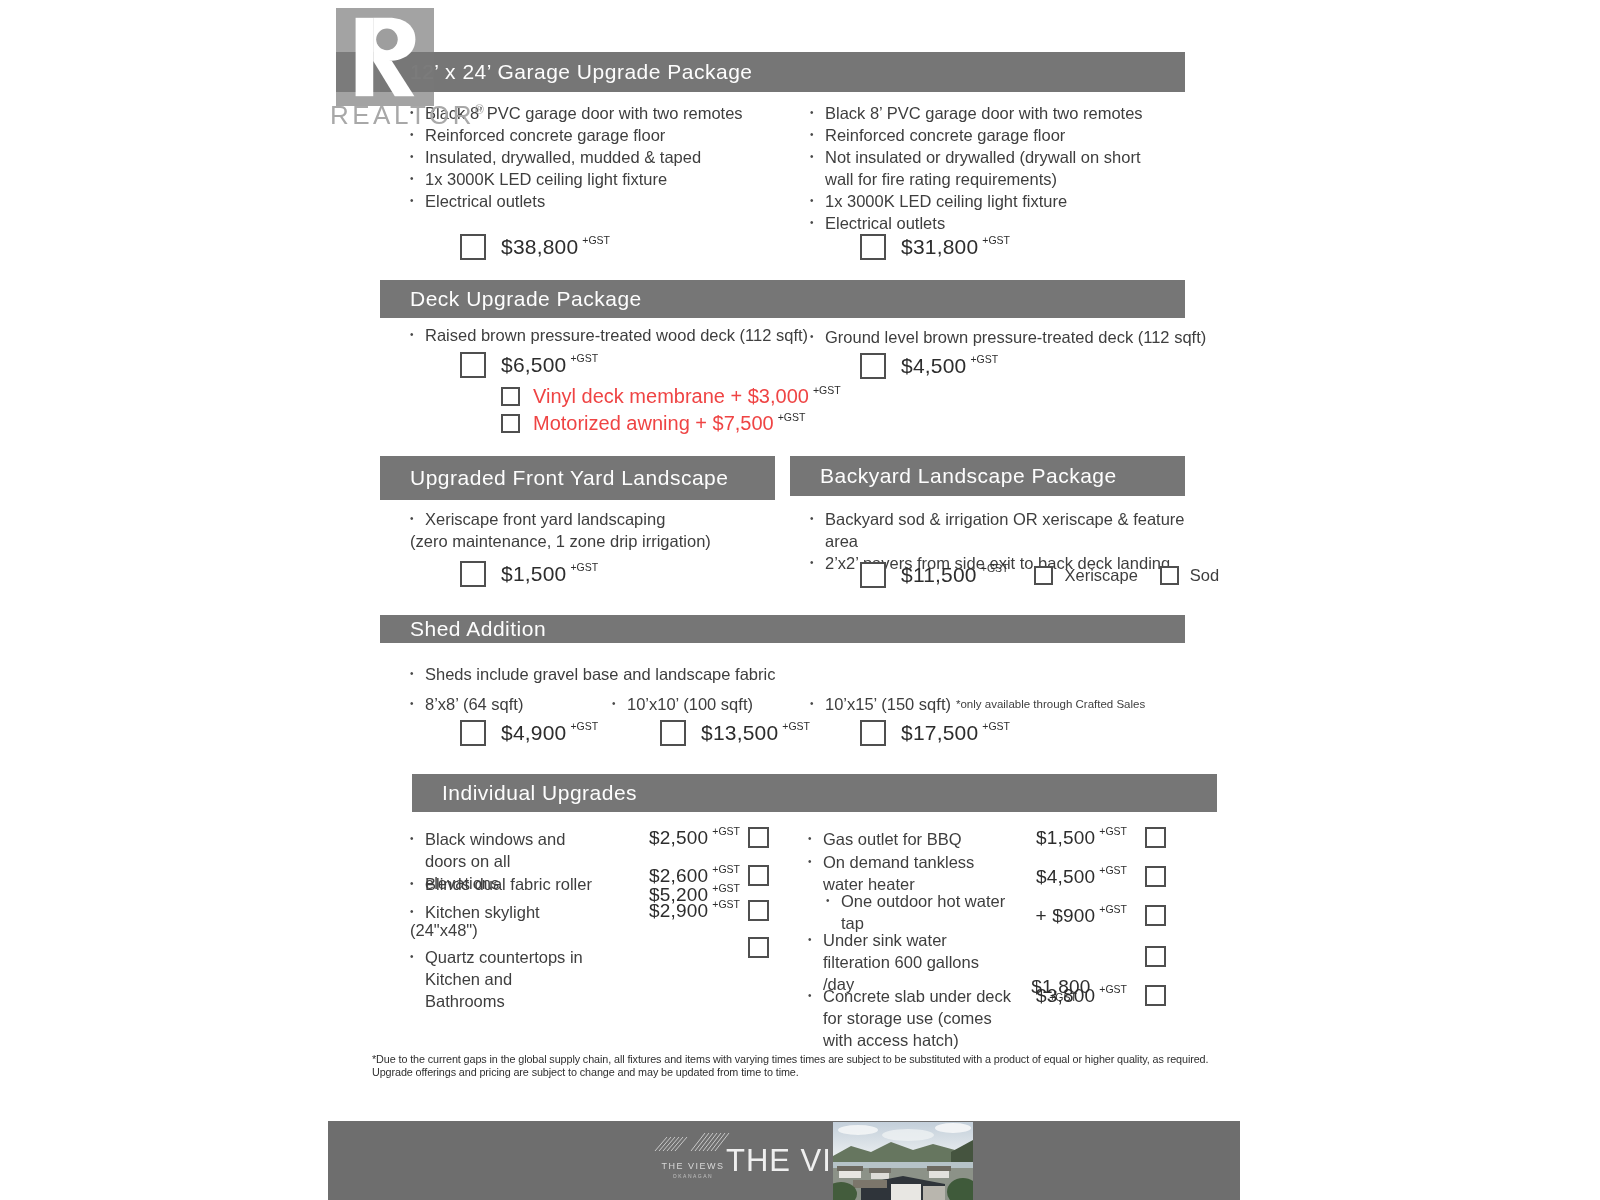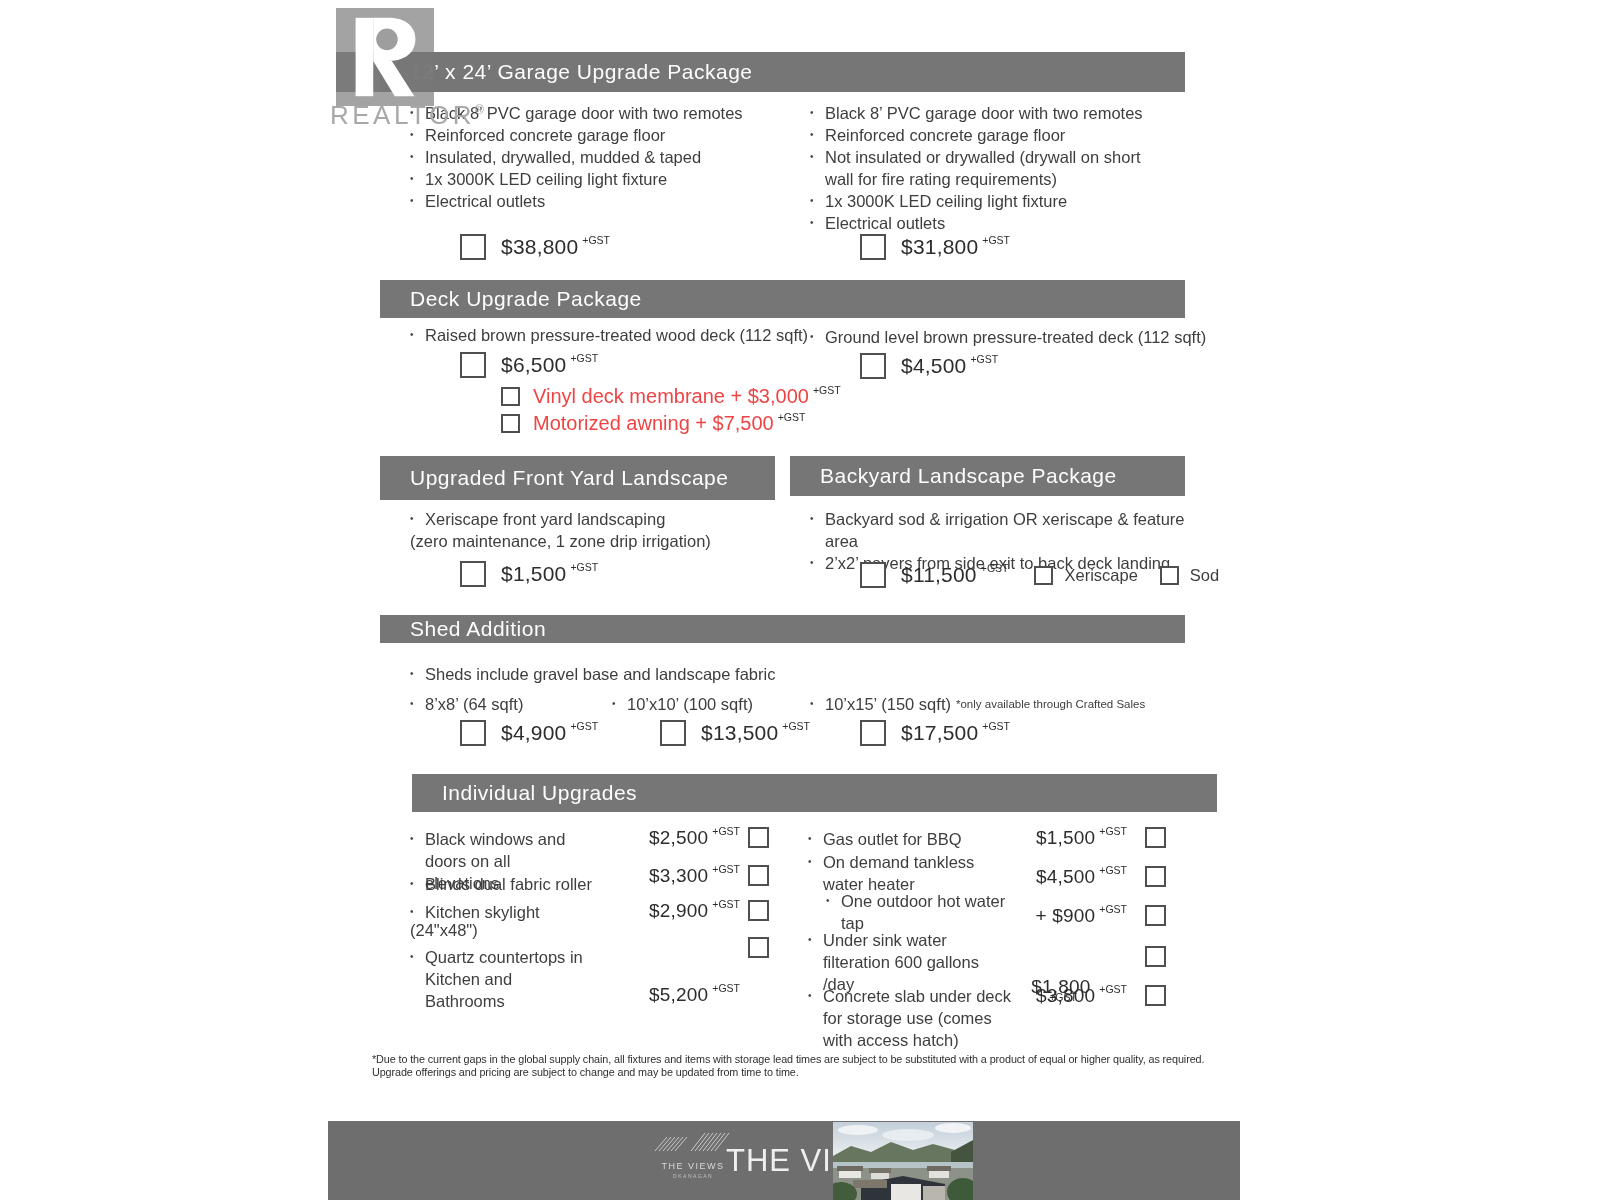--- a/index.html
+++ b/index.html
@@ -247,41 +247,41 @@
     <span class="price sm">$2,500</span>
     <span class="gst">+GST</span>
   </div>
   <div class="cb ind abs" style="left:748px; top:827px;"></div>
 
   <div class="abs bl" style="left:410px; top:873px; width:230px;">
     <span class="dot">•</span>
     <span>Blinds dual fabric roller</span>
   </div>
   <div class="ind-price-box" style="left:600px; top:865px;">
-    <span class="price sm">$3,300</span>
+    <span class="price sm">$2,600</span>
     <span class="gst">+GST</span>
   </div>
   <div class="cb ind abs" style="left:748px; top:865px;"></div>
 
   <div class="abs bl" style="left:410px; top:901px; width:200px;">
     <span class="dot">•</span>
     <span>Kitchen skylight</span>
   </div>
   <div class="abs note-line" style="left:410px; top:919px;">(24"x48")</div>
   <div class="ind-price-box" style="left:600px; top:900px;">
     <span class="price sm">$2,900</span>
     <span class="gst">+GST</span>
   </div>
   <div class="cb ind abs" style="left:748px; top:900px;"></div>
 
   <div class="abs bl" style="left:410px; top:946px; width:185px;">
     <span class="dot">•</span>
     <span>Quartz countertops in Kitchen and Bathrooms</span>
   </div>
-  <div class="ind-price-box" style="left:600px; top:984px;">
+  <div class="ind-price-box" style="left:600px; top:884px;">
     <span class="price sm">$5,200</span>
     <span class="gst">+GST</span>
   </div>
   <div class="cb ind abs" style="left:748px; top:937px;"></div>
 
   <div class="abs bl" style="left:808px; top:828px; width:230px;">
     <span class="dot">•</span>
     <span>Gas outlet for BBQ</span>
   </div>
   <div class="ind-price-box" style="left:995px; top:827px; width:132px;">
@@ -323,21 +323,21 @@
   <div class="abs bl" style="left:808px; top:985px; width:215px;">
     <span class="dot">•</span>
     <span>Concrete slab under deck for storage use (comes with access hatch)</span>
   </div>
   <div class="ind-price-box" style="left:995px; top:985px; width:132px;">
     <span class="price sm">$3,800</span>
     <span class="gst">+GST</span>
   </div>
   <div class="cb ind abs" style="left:1145px; top:985px;"></div>
 
-  <div class="disclaimer" style="top:1053px;">*Due to the current gaps in the global supply chain, all fixtures and items with storage lead times are subject to be substituted with a product of equal or higher quality, as required.</div>
+  <div class="disclaimer" style="top:1053px;">*Due to the current gaps in the global supply chain, all fixtures and items with varying times times are subject to be substituted with a product of equal or higher quality, as required.</div>
   <div class="disclaimer" style="top:1066px;">Upgrade offerings and pricing are subject to change and may be updated from time to time.</div>
 
   <div id="footer-bar">
     <div id="footer-logo">
       <svg width="80" height="26" viewBox="0 0 80 26">
         <g stroke="#c9c9c9" stroke-width="1">
           <line x1="2" y1="22" x2="14" y2="8"></line>
             <line x1="6" y1="22" x2="18" y2="8"></line>
           <line x1="10" y1="22" x2="22" y2="8"></line>
             <line x1="14" y1="22" x2="26" y2="8"></line>

